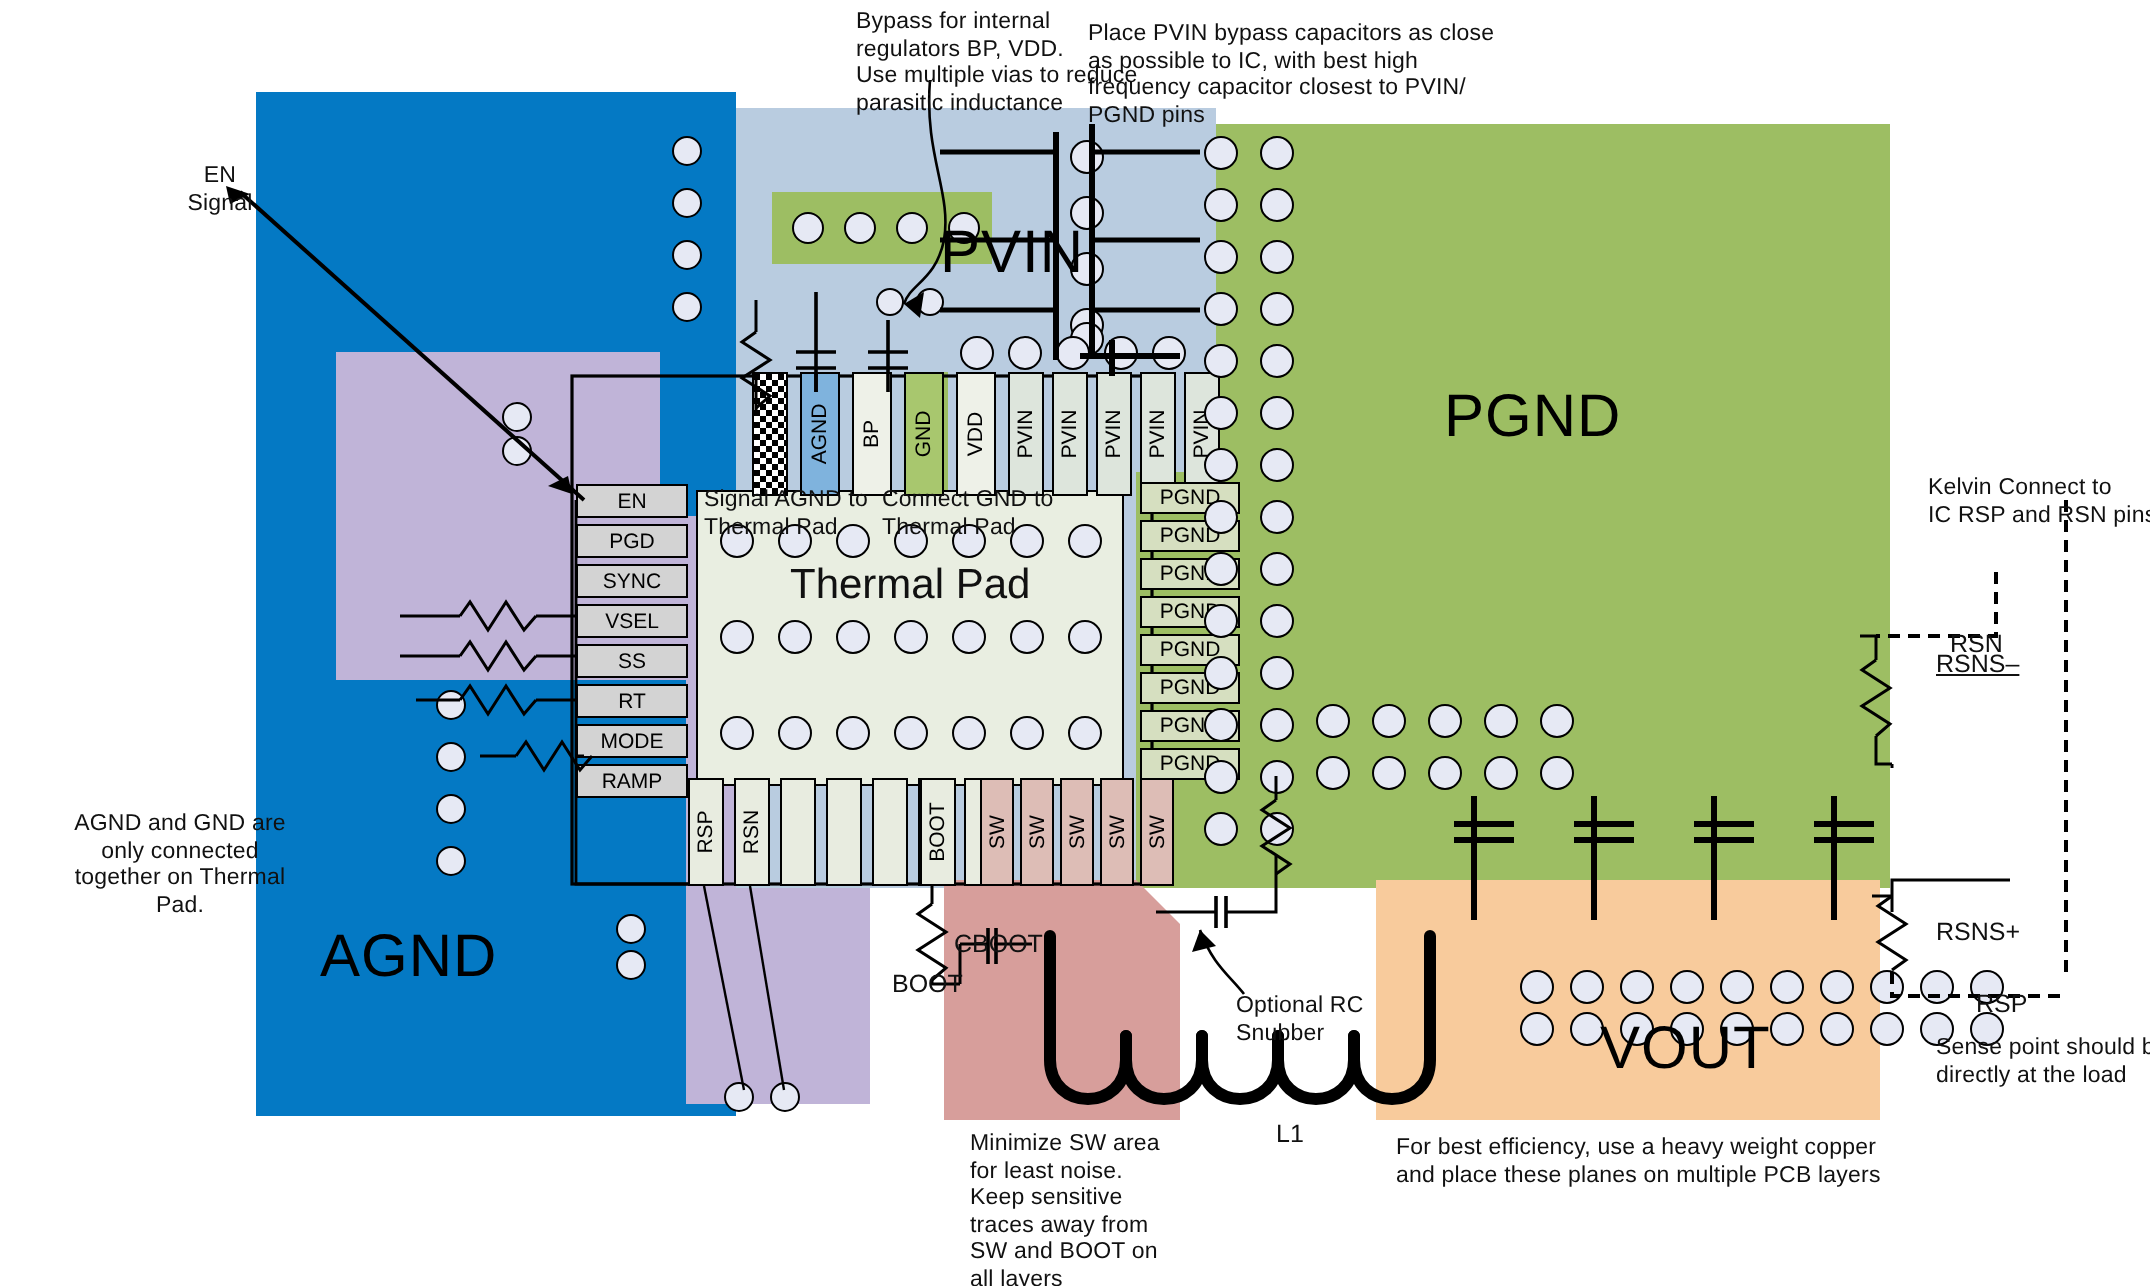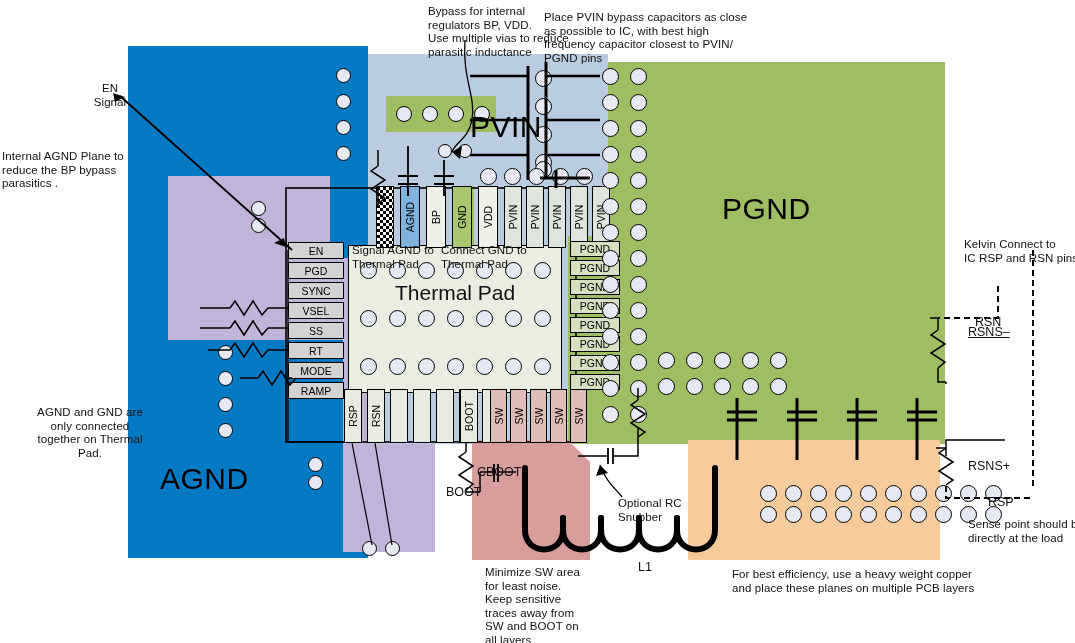--- a/index.html
+++ b/index.html
@@ -388,53 +388,51 @@
       <path d="M352,443 L372,545" stroke-width="1.2"></path>
       <path d="M375,443 L392,545" stroke-width="1.2"></path>
 
       <path d="M288,250 L288,442 L344,442" stroke-width="1.4"></path>
     </g>
   </svg>
 
   <div class="planelabel" style="left:160px;top:462px;">AGND</div>
   <div class="planelabel" style="left:722px;top:192px;">PGND</div>
   <div class="planelabel" style="left:470px;top:110px;">PVIN</div>
+  <div class="planelabel" style="left:800px;top:508px;">VOUT</div>
 
   <div class="note" style="left:544px;top:11px;width:215px;">Place PVIN bypass capacitors as close
 as possible to IC, with best high
 frequency capacitor closest to PVIN/
 PGND pins</div>
   <div class="note" style="left:428px;top:5px;width:150px;">Bypass for internal
 regulators BP, VDD.
 Use multiple vias to reduce
 parasitic inductance</div>
   <div class="note" style="left:80px;top:82px;width:60px;text-align:center;">EN
 Signal</div>
-  <div class="note" style="left:2px;top:150px;width:160px;">Internal AGND Plane to
-reduce the BP bypass
-parasitics .</div>
   <div class="note" style="left:20px;top:406px;width:140px;text-align:center;">AGND and GND are
 only connected
 together on Thermal
 Pad.</div>
   <div class="note" style="left:352px;top:244px;width:100px;">Signal AGND to
 Thermal Pad</div>
   <div class="note" style="left:441px;top:244px;width:100px;">Connect GND to
 Thermal Pad</div>
   <div class="note" style="left:964px;top:238px;width:150px;">Kelvin Connect to
 IC RSP and RSN pins</div>
   <div class="note" style="left:968px;top:518px;width:120px;">Sense point should be
 directly at the load</div>
   <div class="note" style="left:485px;top:566px;width:120px;">Minimize SW area
 for least noise.
 Keep sensitive
 traces away from
 SW and BOOT on
 all layers</div>
-  <div class="note" style="left:698px;top:568px;width:250px;margin-left:34px;">For best efficiency, use a heavy weight copper
+  <div class="note" style="left:698px;top:568px;width:250px;">For best efficiency, use a heavy weight copper
 and place these planes on multiple PCB layers</div>
   <div class="note" style="left:618px;top:497px;width:90px;">Optional RC
 Snubber</div>
 
   <div class="lbl" style="left:477px;top:466px;font-size:12.5px;">CBOOT</div>
   <div class="lbl" style="left:446px;top:486px;font-size:12.5px;">BOOT</div>
   <div class="lbl" style="left:638px;top:561px;font-size:12.5px;">L1</div>
   <div class="lbl" style="left:975px;top:316px;font-size:12.5px;">RSN</div>
   <div class="lbl" style="left:968px;top:326px;font-size:12.5px;text-decoration:underline;">RSNS–</div>
   <div class="lbl" style="left:968px;top:460px;font-size:12.5px;">RSNS+</div>

